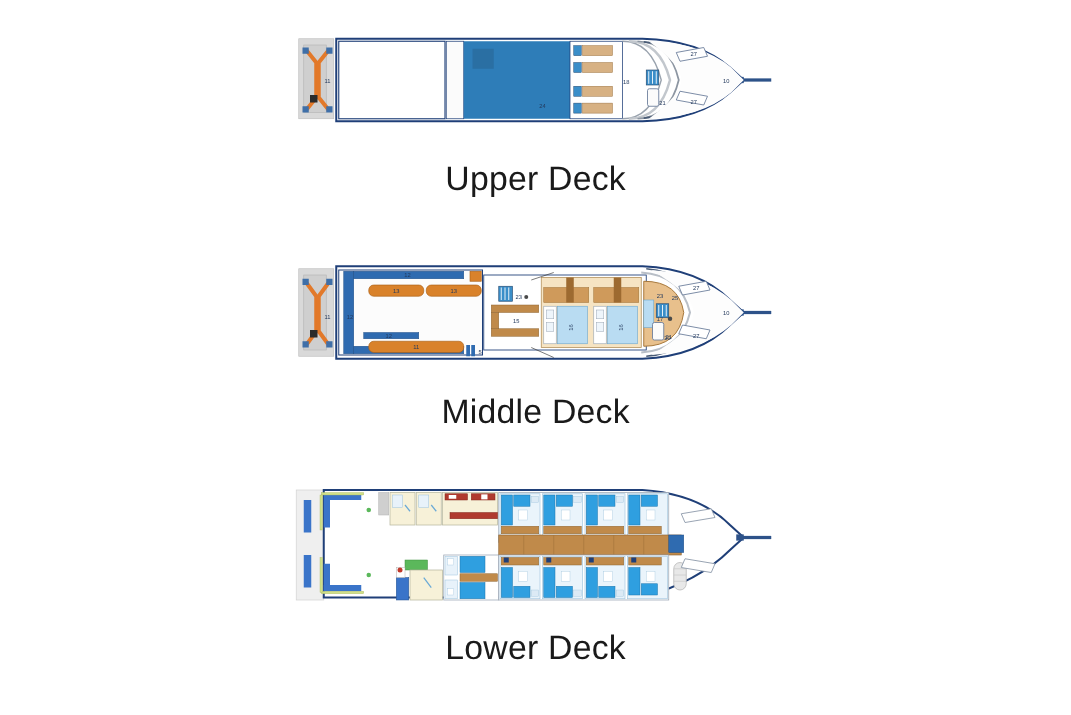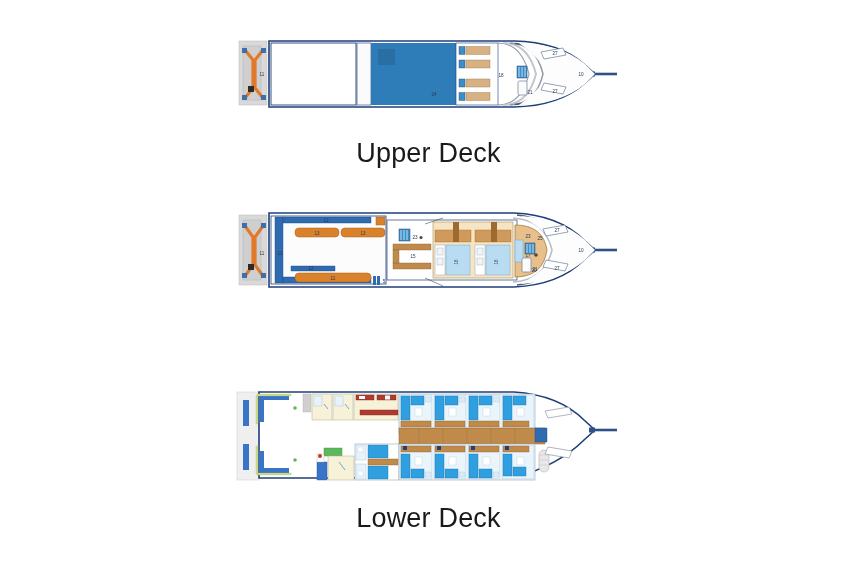--- a/index.html
+++ b/index.html
@@ -19,21 +19,21 @@
     height: 572px;
     position: relative;
     background: #ffffff;
   }
   .deck-block {
     position: absolute;
     left: 0;
     width: 857px;
     text-align: center;
   }
-  #deck-upper  { top: 24px;   height: 150px; }
+  #deck-upper  { top: 14px;   height: 150px; }
   #deck-middle { top: 200px; height: 160px; }
   #deck-lower  { top: 378px; height: 180px; }
 
   .deck-plan {
     display: block;
     margin: 0 auto;
   }
   .deck-caption {
     font-family: "Liberation Sans", sans-serif;
     font-size: 27px;
@@ -241,20 +241,21 @@
       <text class="num" x="306" y="71" text-anchor="middle">21</text>
 
       <path d="M314,29 L336,25 L339,32 L317,36 Z" fill="#ffffff" stroke="#6a7d9a" stroke-width="0.7"></path>
       <text class="num" x="328" y="32" text-anchor="middle">27</text>
       <path d="M314,67 L336,71 L339,64 L317,60 Z" fill="#ffffff" stroke="#6a7d9a" stroke-width="0.7"></path>
       <text class="num" x="328" y="70" text-anchor="middle">27</text>
 
       <text class="num" x="352" y="52" text-anchor="middle">10</text>
     </svg>
 
+    <div class="deck-caption">Middle Deck</div>
   </div>
 
   <div class="deck-block" id="deck-lower">
     <svg class="deck-plan" width="400" height="115" viewBox="0 0 400 115">
 
       <rect x="8" y="14" width="22" height="88" fill="#efefef" stroke="#d4d4d4" stroke-width="0.6"></rect>
       <rect x="14" y="22" width="6" height="26" fill="#3a74c9"></rect>
       <rect x="14" y="66" width="6" height="26" fill="#3a74c9"></rect>
 
       <path d="M30,14 L285,14 Q330,17 355,42 L366,52 L355,62 Q330,87 285,100 L30,100 Z" fill="#ffffff" stroke="#1f3f78" stroke-width="1.6"></path>

